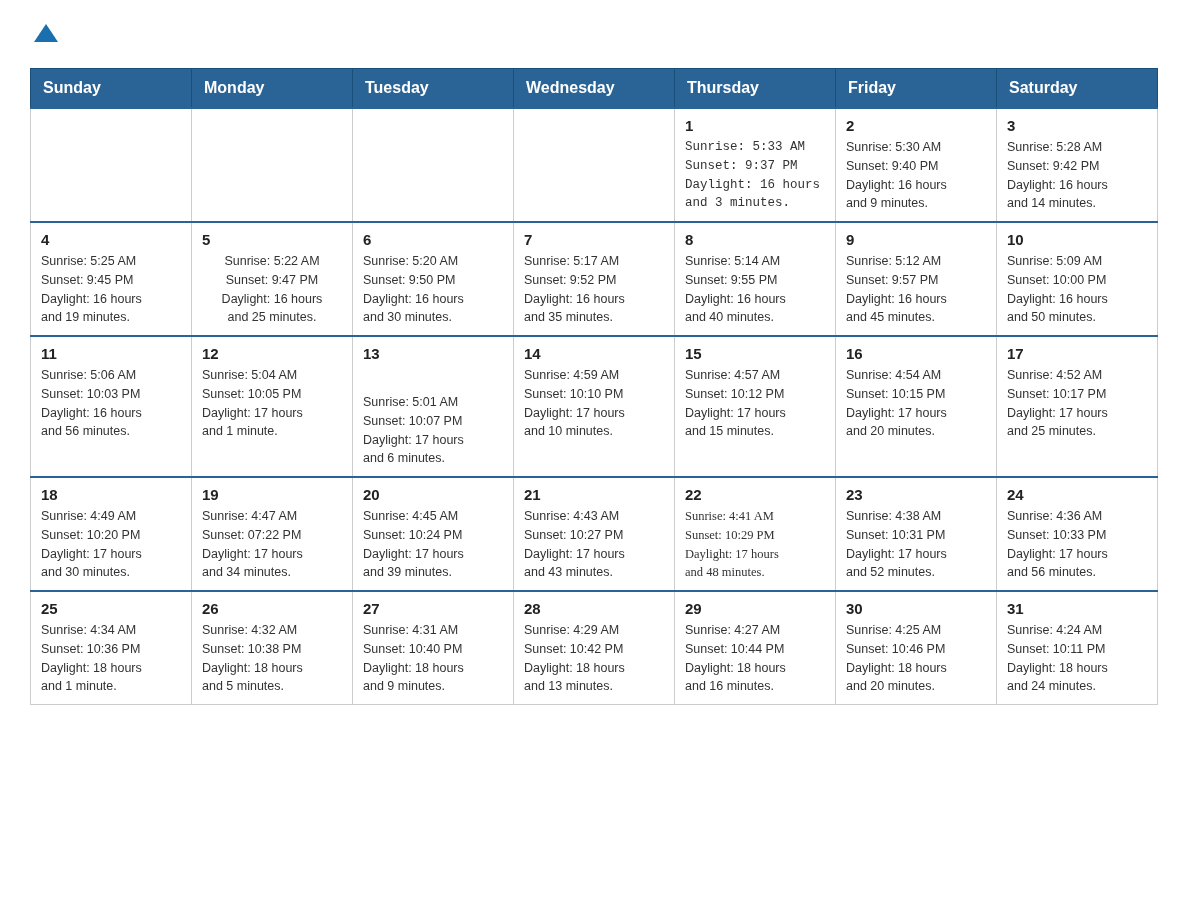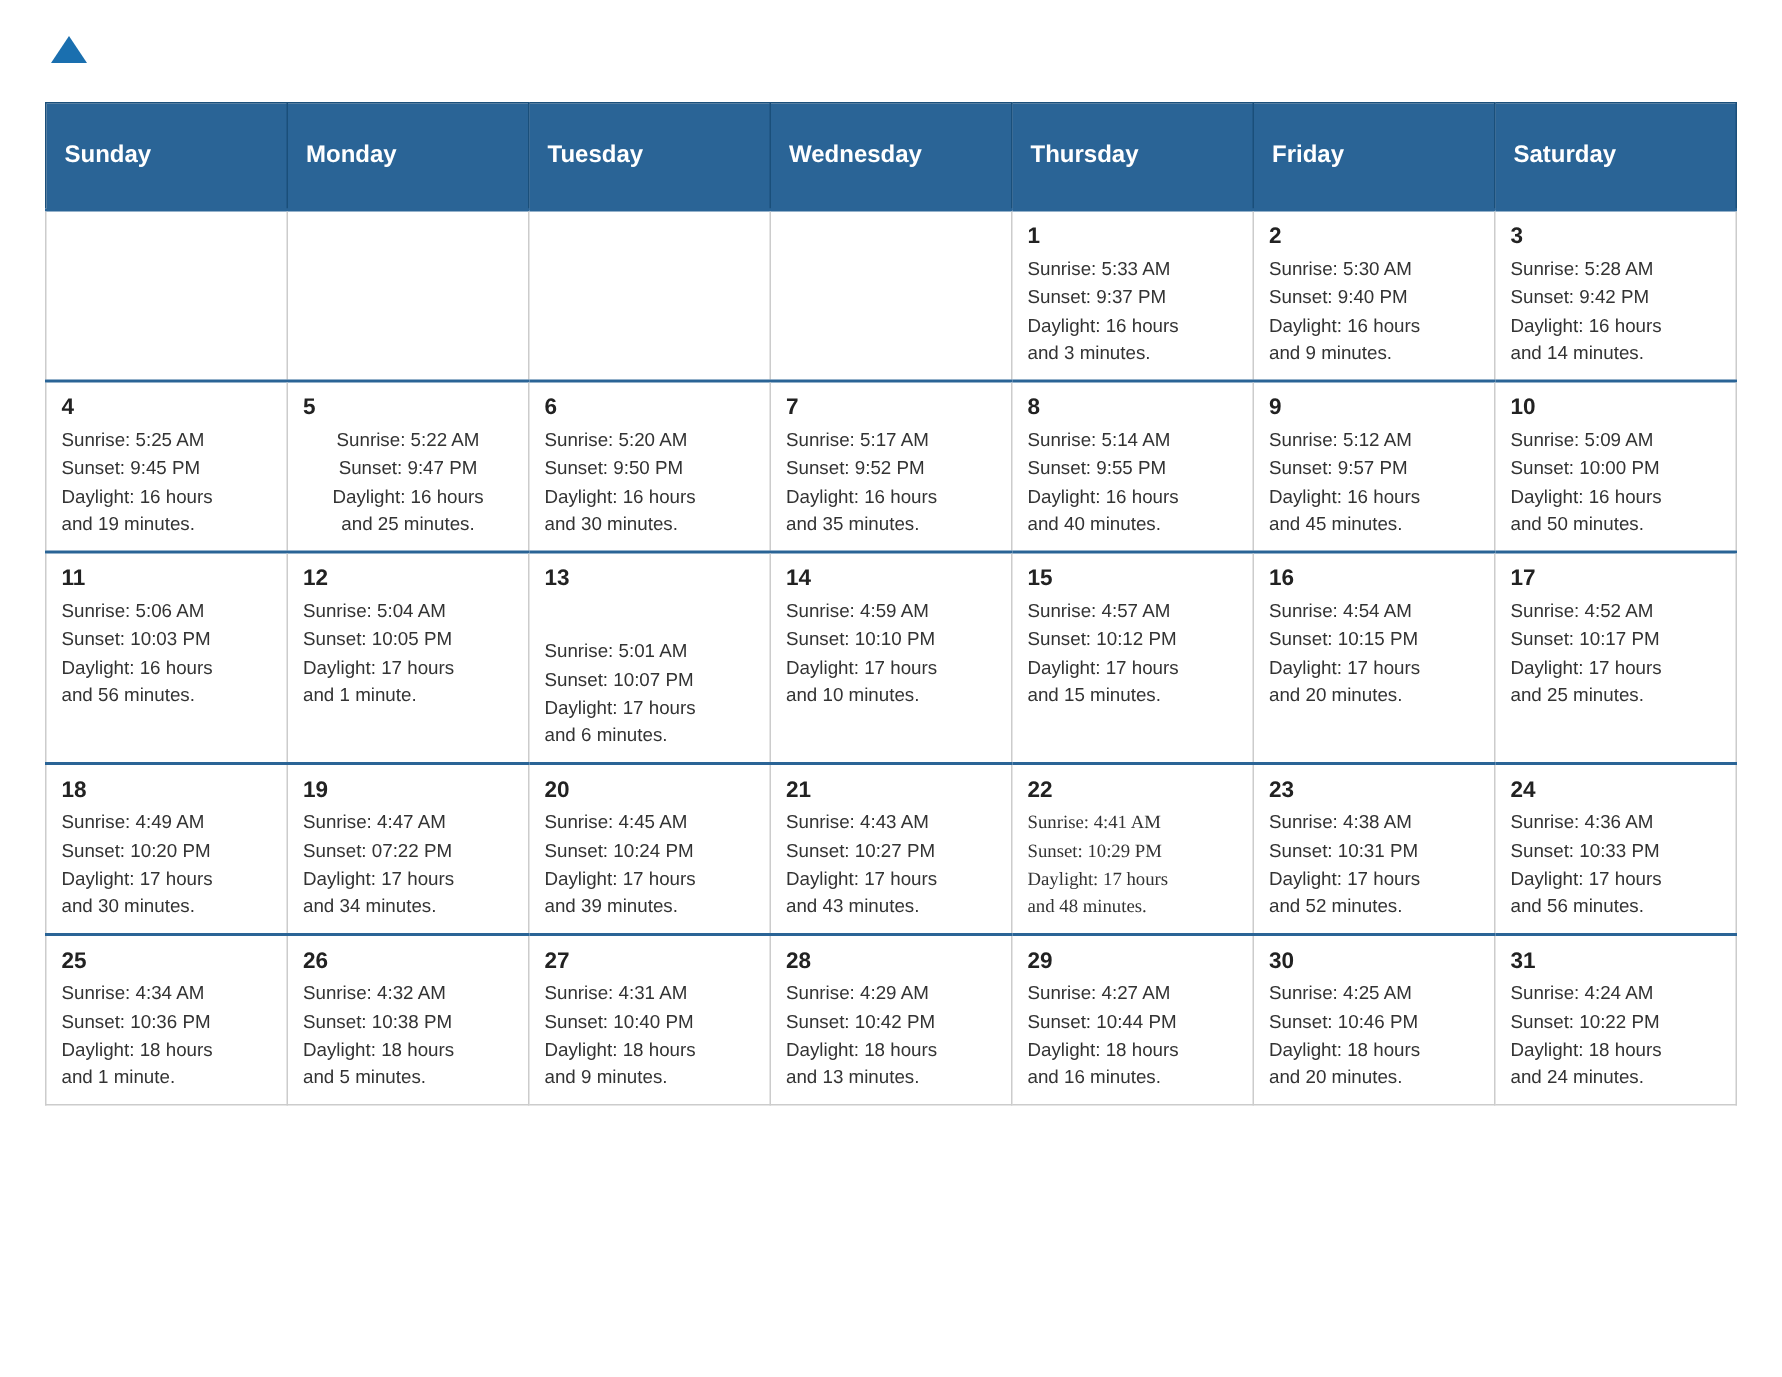--- a/index.html
+++ b/index.html
@@ -47,21 +47,21 @@
     }
     .calendar {
       width: 100%;
       border-collapse: collapse;
     }
     .calendar th {
       background-color: #2a6496;
       color: #fff;
       font-size: 16px;
       font-weight: bold;
-      padding: 26px 12px;
+      padding: 10px 12px;
       text-align: left;
       border: 1px solid #1a4f7a;
     }
     .calendar td {
       vertical-align: top;
       padding: 8px 10px;
       border: 1px solid #ccc;
       width: calc(100% / 7);
       min-height: 110px;
       font-size: 13px;
@@ -131,21 +131,21 @@
       </tr>
   </thead>
   <tbody id="calendar-body">
   <tr>
         <td class="empty-cell"></td>
         <td class="empty-cell"></td>
         <td class="empty-cell"></td>
         <td class="empty-cell"></td>
         <td>
           <span class="day-number">1</span>
-          <div class="day-info" style="white-space: pre-line;">Sunrise: 5:33 AM
+          <div class="day-info" style="white-space: pre-line; font-family: Liberation Mono, monospace;">Sunrise: 5:33 AM
 Sunset: 9:37 PM
 Daylight: 16 hours
 and 3 minutes.</div>
         </td>
         <td>
           <span class="day-number">2</span>
           <div class="day-info" style="white-space: pre-line;">Sunrise: 5:30 AM
 Sunset: 9:40 PM
 Daylight: 16 hours
 and 9 minutes.</div>
@@ -350,19 +350,19 @@
         <td>
           <span class="day-number">30</span>
           <div class="day-info" style="white-space: pre-line;">Sunrise: 4:25 AM
 Sunset: 10:46 PM
 Daylight: 18 hours
 and 20 minutes.</div>
         </td>
         <td>
           <span class="day-number">31</span>
           <div class="day-info" style="white-space: pre-line;">Sunrise: 4:24 AM
-Sunset: 10:22 PM
+Sunset: 10:11 PM
 Daylight: 18 hours
 and 24 minutes.</div>
         </td>
       </tr>
     </tbody>
 </table>
 
 </body></html>

